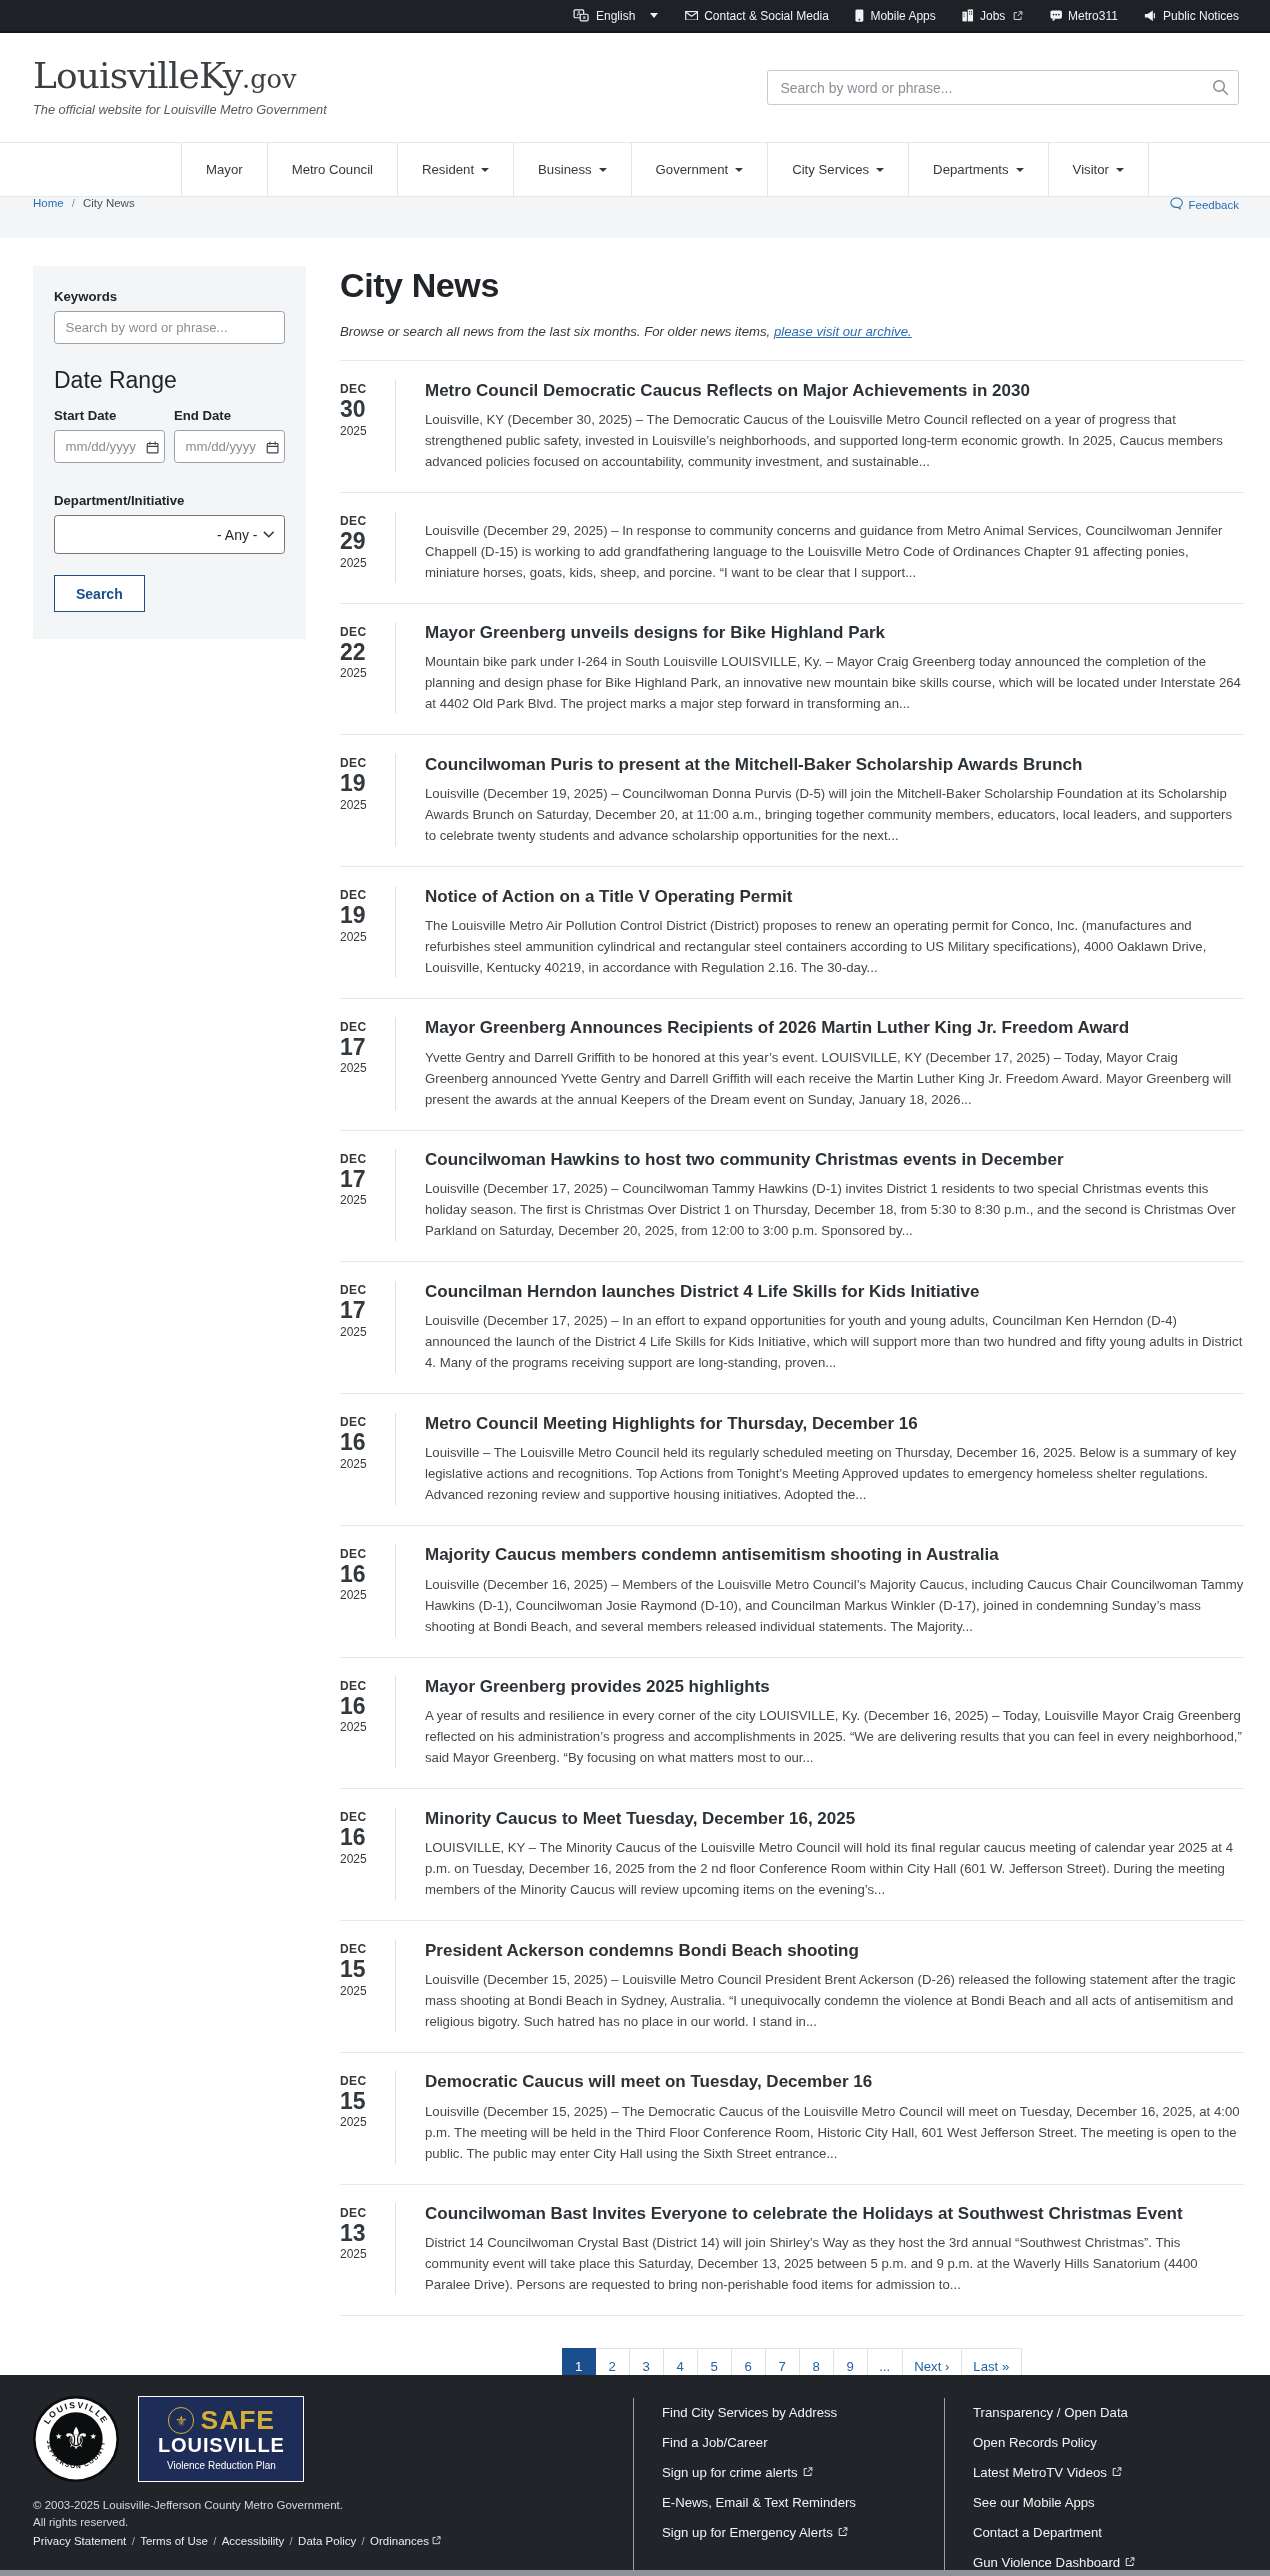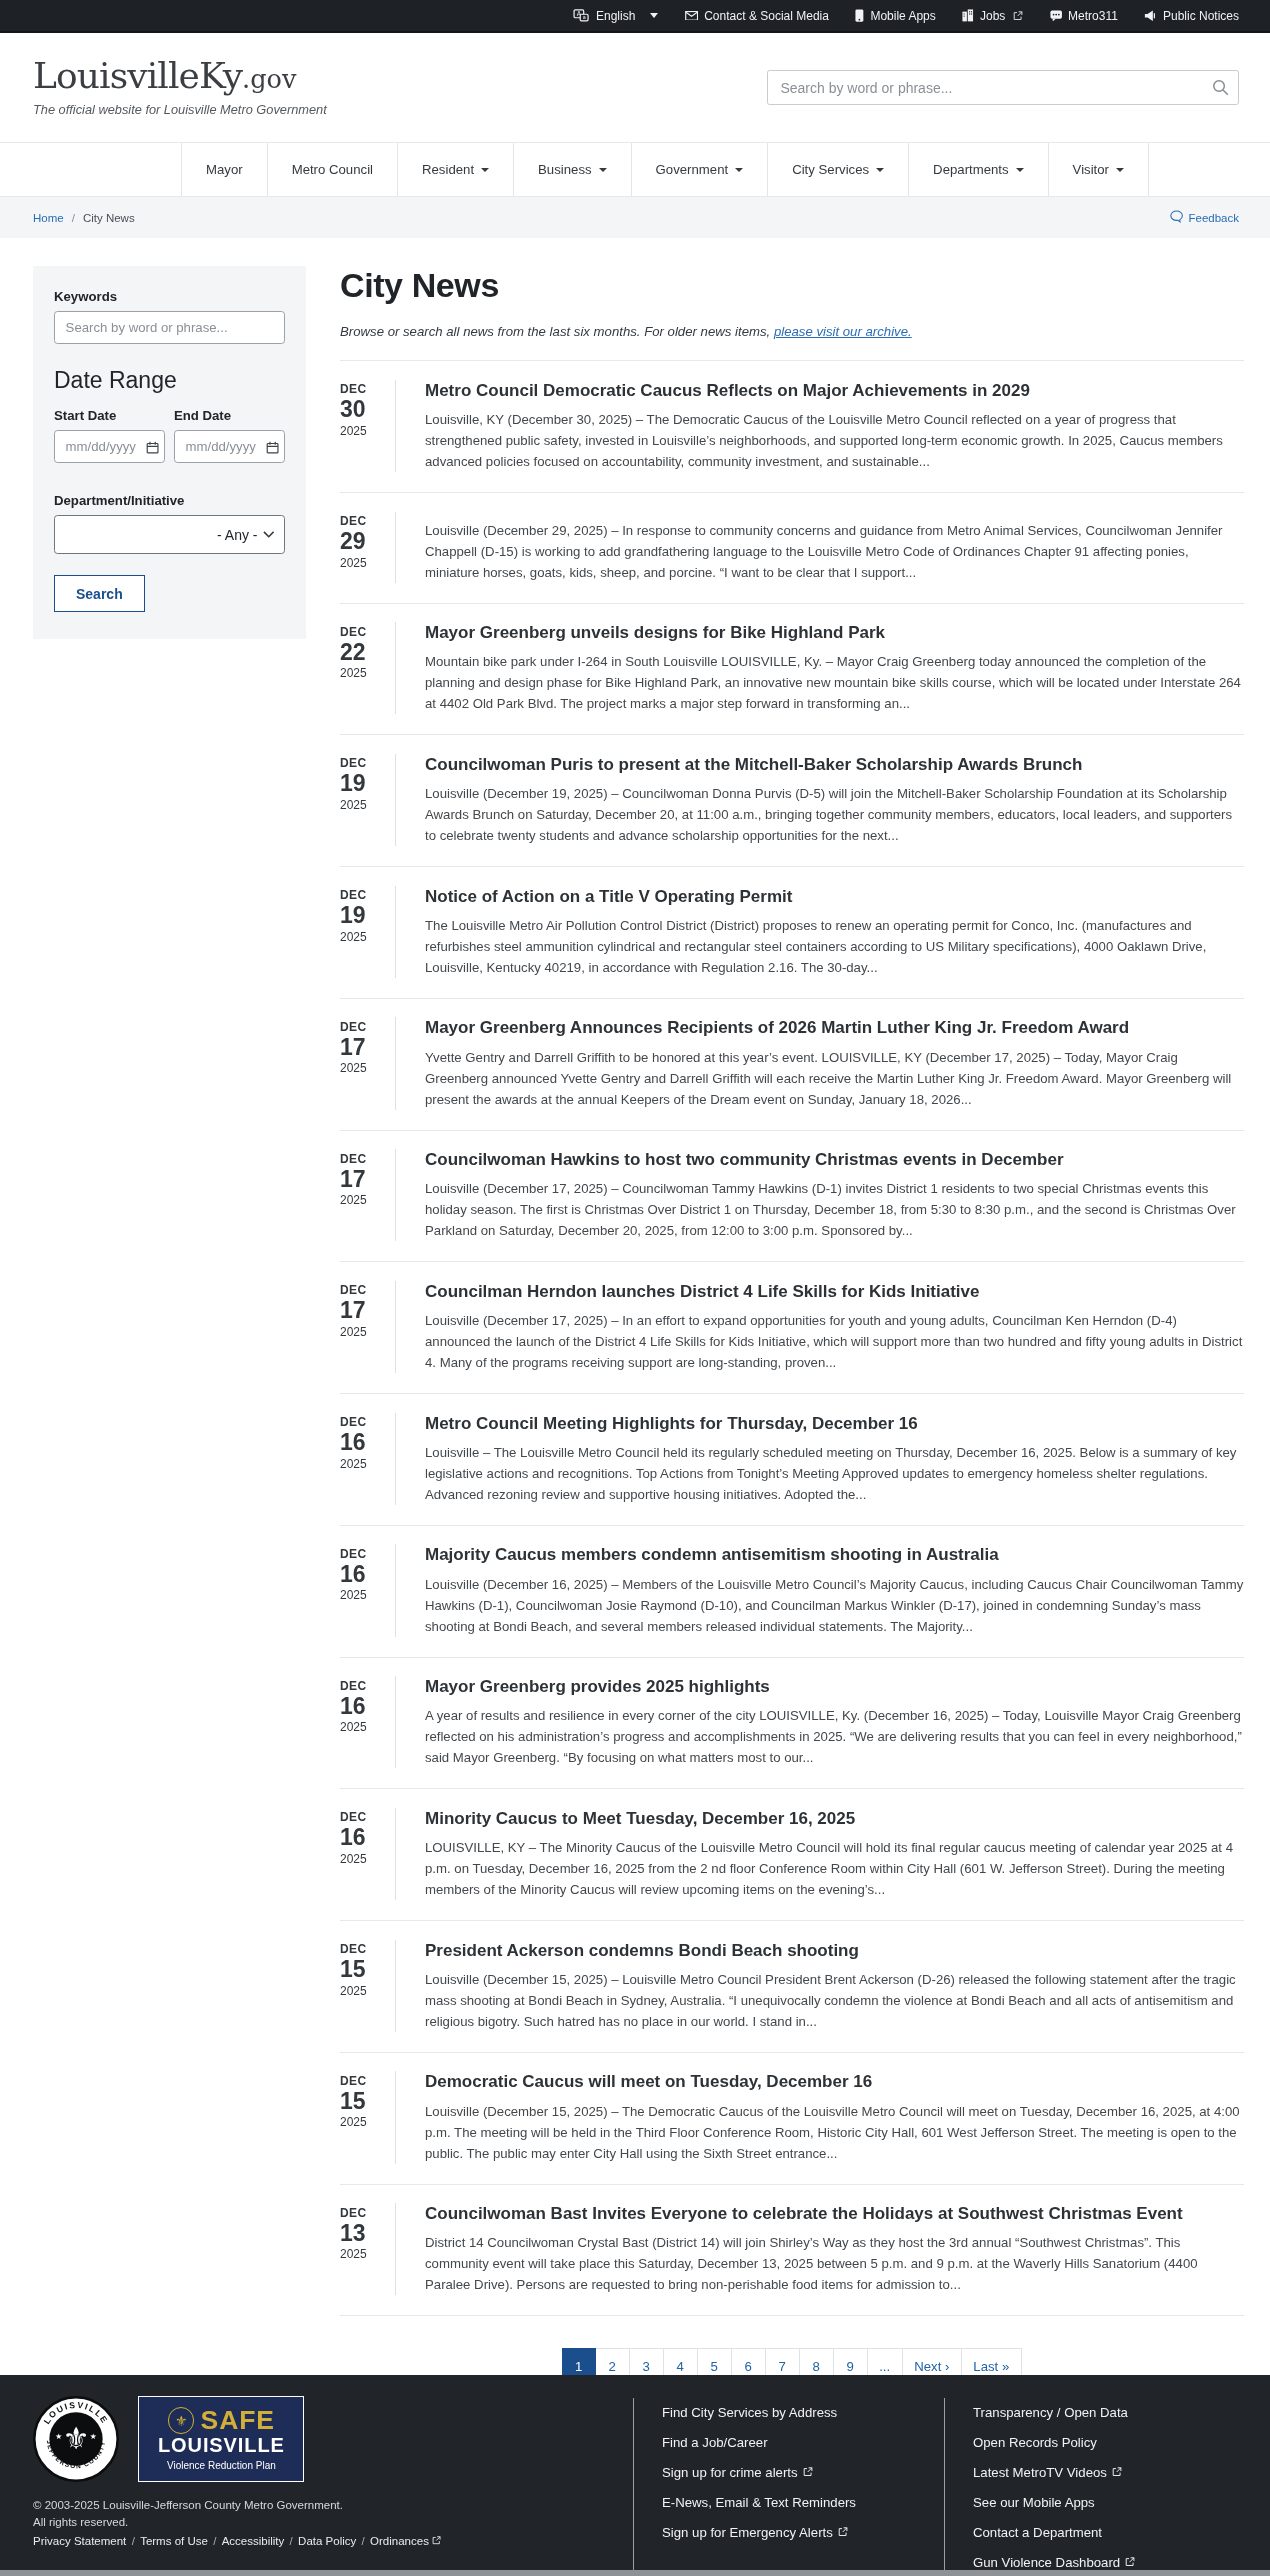--- a/index.html
+++ b/index.html
@@ -35,21 +35,21 @@
   
   .main-nav { height:55px; border-top:0.9px solid #e6e9ec; border-bottom:0.9px solid #e6e9ec;
     display:flex; align-items:stretch; padding-left:181px; }
   .main-nav a { display:flex; align-items:center; gap:7px; padding:0 24px; font-size:13.2px;
     color:#343a40; border-left:0.9px solid #e3e6e9; }
   .main-nav a:last-child { border-right:0.9px solid #e3e6e9; }
   .nav-caret { width:0; height:0; border-left:4px solid transparent; border-right:4px solid transparent;
     border-top:4.9px solid #343a40; }
 
   
-  .crumb-bar { height:41px; background:#f3f5f7; display:flex; align-items:center;
+  .crumb-bar { height:41px; background:#f3f5f7; display:flex; align-items:flex-start;
     justify-content:space-between; padding:0 31px 0 33px; font-size:11.5px; }
   .crumb-bar .crumbs { display:flex; align-items:center; gap:8px; }
   .crumb-bar a.home { color:#2a6db5; }
   .crumb-sep { color:#868e96; }
   .crumb-cur { color:#495057; }
   .feedback { display:flex; align-items:center; gap:5.3px; color:#2a6db5; font-size:11.5px; }
 
   
   .content { display:flex; align-items:flex-start; padding:28px 26.5px 0 33px; }
 
@@ -313,21 +313,21 @@
     <p class="intro"><span>Browse or search all news from the last six months. For older news items, </span><a href="#">please visit our archive.</a></p>
 
     <div class="news-list">
         <article class="news-item">
         <div class="nd">
           <span class="m">DEC</span>
           <span class="d">30</span>
           <span class="y">2025</span>
         </div>
         <div class="nbody">
-          <a href="#" class="ntitle">Metro Council Democratic Caucus Reflects on Major Achievements in 2029</a>
+          <a href="#" class="ntitle">Metro Council Democratic Caucus Reflects on Major Achievements in 2030</a>
           <p class="ntext">Louisville, KY (December 30, 2025) – The Democratic Caucus of the Louisville Metro Council reflected on a year of progress that strengthened public safety, invested in Louisville’s neighborhoods, and supported long-term economic growth. In 2025, Caucus members advanced policies focused on accountability, community investment, and sustainable...</p>
         </div>
       </article>
         <article class="news-item">
         <div class="nd">
           <span class="m">DEC</span>
           <span class="d">29</span>
           <span class="y">2025</span>
         </div>
         <div class="nbody">

